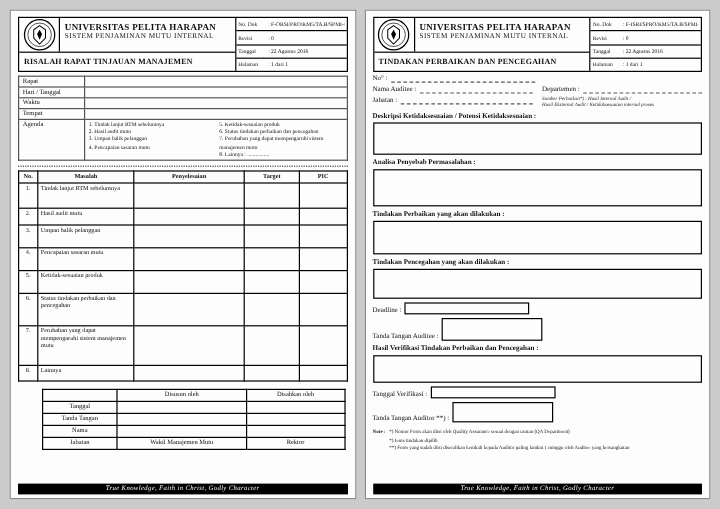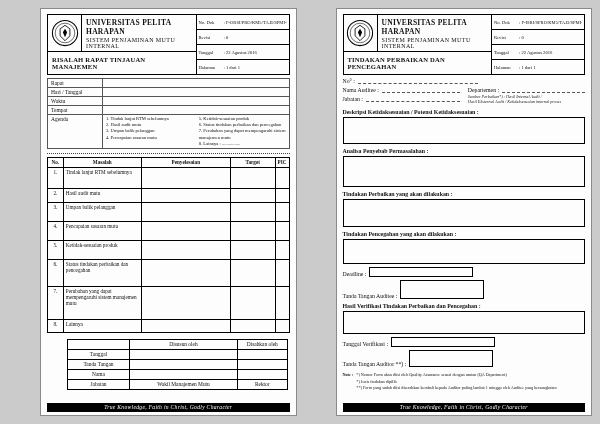--- a/index.html
+++ b/index.html
@@ -1,19 +1,19 @@
 <!DOCTYPE html>
 <html><head>
 <meta charset="utf-8">
 <style>
   * { margin:0; padding:0; box-sizing:border-box; }
   html,body { width:600px; height:424px; overflow:hidden; }
   body { background:#cbcbcb; font-family:"Liberation Serif", serif; color:#111; }
   .canvas { width:600px; height:424px; display:flex; gap:7px; padding:8px; }
-  .page { flex:1; background:#fdfdfd; border:1px solid #8a8a8a; display:flex; flex-direction:column; padding:5px 6px 3px 6px; overflow:hidden;margin-left:32px; }
+  .page { flex:1; background:#fdfdfd; border:1px solid #8a8a8a; display:flex; flex-direction:column; padding:5px 6px 3px 6px; overflow:hidden; }
 
   
   .hdr { display:grid; grid-template-columns:1fr 92px; border:1px solid #000; }
   .hdr-left { border-right:1px solid #000; display:flex; flex-direction:column; }
   .hdr-top { display:flex; border-bottom:1px solid #000; min-height:26px; }
   .logo-cell { width:34px; border-right:1px solid #000; display:flex; align-items:center; justify-content:center; }
   .univ-names { flex:1; padding:3px 4px 2px 4px; }
   .univ-name { font-weight:bold; font-size:7.5px; letter-spacing:.3px; }
   .univ-sys { font-size:6px; letter-spacing:.4px; margin-top:1px; }
   .form-title { font-weight:bold; font-size:6.6px; padding:4px 4px; letter-spacing:.2px; }

